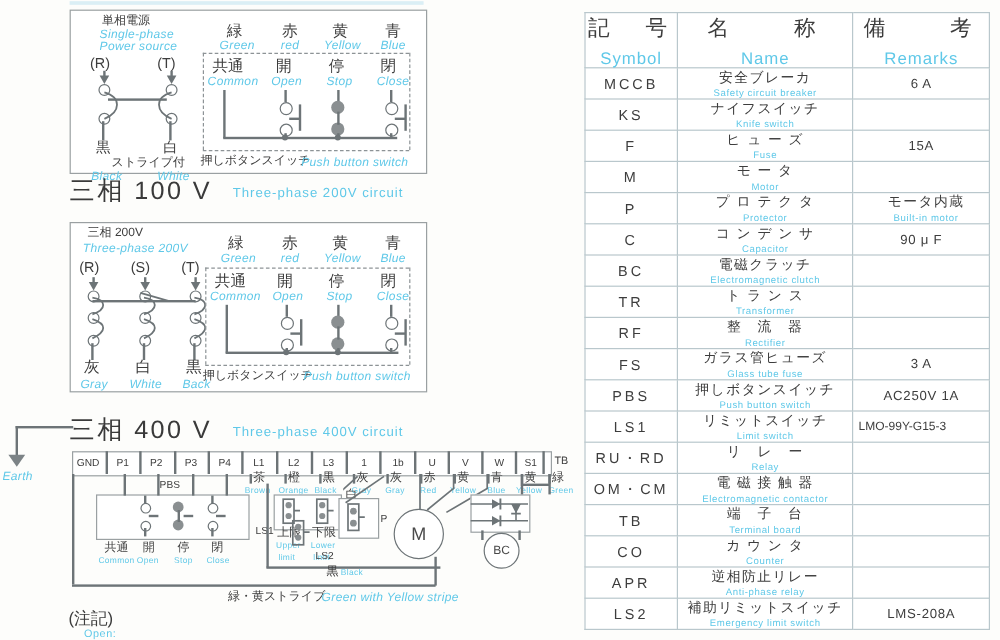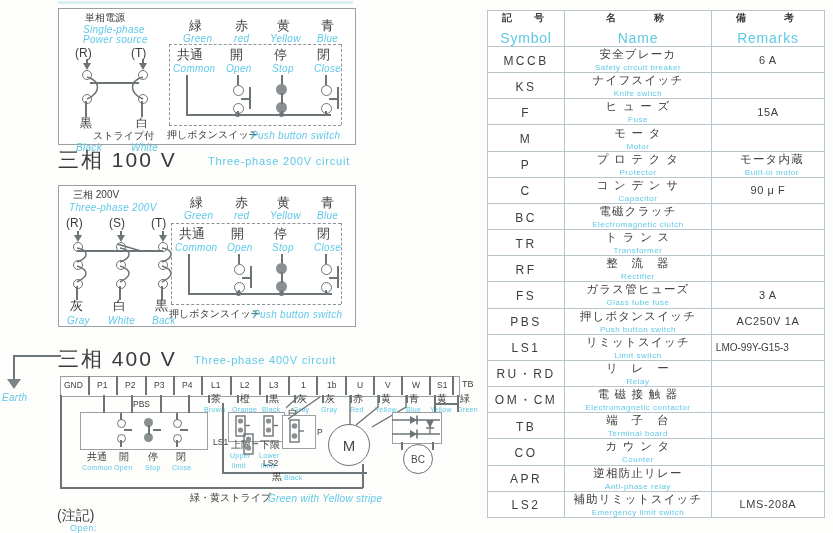--- a/index.html
+++ b/index.html
@@ -39,21 +39,21 @@
   #spec-table{position:absolute;left:487px;top:10px;width:338px;height:508px;
     border:1.5px solid #9aa0a2;border-collapse:collapse;background:#fff;}
   #spec-table td{border:1px solid #b9c7cc;padding:0;vertical-align:middle;text-align:center;}
   .c-sym{width:78px;}
   .c-name{width:152px;}
   .c-rem{width:108px;}
   .sym-jp{font-size:12px;letter-spacing:2.5px;color:#3d3d3d;}
   .nm-jp{font-size:11.5px;letter-spacing:1.2px;color:#3d3d3d;display:block;}
   .nm-en{font-size:8px;color:#5fc8e8;letter-spacing:.5px;display:block;margin-top:1px;}
   .rem-v{font-size:11px;color:#3d3d3d;letter-spacing:.6px;padding-left:8px;text-align:left;}
-  .hd-jp{font-size:10px;letter-spacing:6px;color:#3d3d3d;display:block;font-weight:bold;}
+  .hd-jp{font-size:18px;letter-spacing:6px;color:#3d3d3d;display:block;}
   .hd-en{font-size:14px;color:#5fc8e8;letter-spacing:.8px;display:block;margin-top:5px;}
 
   
   .mcircle{position:absolute;border:1.6px solid #6d7477;border-radius:50%;
      display:flex;align-items:center;justify-content:center;background:#fff;}
   .mlabel{font-size:15px;color:#4a4a4a;}
   .bclabel{font-size:10px;color:#4a4a4a;}
 
   .arrow-dn{position:absolute;width:0;height:0;border-left:4px solid transparent;
      border-right:4px solid transparent;border-top:7px solid #6d7477;}
@@ -150,21 +150,21 @@
   <div class="ln lnv" style="left:266px;top:102px;height:4px;"></div>
 
   <div class="node" style="left:220px;top:103px;"></div>
   <div class="node" style="left:176px;top:103px;"></div>
 
   <div class="t jp10" style="left:108px;top:121px;">押しボタンスイッチ</div>
   <div class="t en8" style="left:192px;top:122px;">Push button switch</div>
 </div>
 
 <div class="t title-jp" style="left:58px;top:149px;">三相 100 V</div>
-<div class="t title-en" style="left:208px;top:156px;text-align:right;">Three-phase 200V circuit</div>
+<div class="t title-en" style="left:194px;top:156px;text-align:right;">Three-phase 200V circuit</div>
 
 <div class="panel" style="left:58px;top:185px;width:296px;height:140px;">
 
   <div class="t jp10" style="left:14px;top:4px;">三相 200V</div>
   <div class="t en8" style="left:10px;top:17px;">Three-phase 200V</div>
 
   <div class="t jp12" style="left:7px;top:31px;">(R)</div>
   <div class="t jp12" style="left:50px;top:31px;">(S)</div>
   <div class="t jp12" style="left:92px;top:31px;">(T)</div>
 

